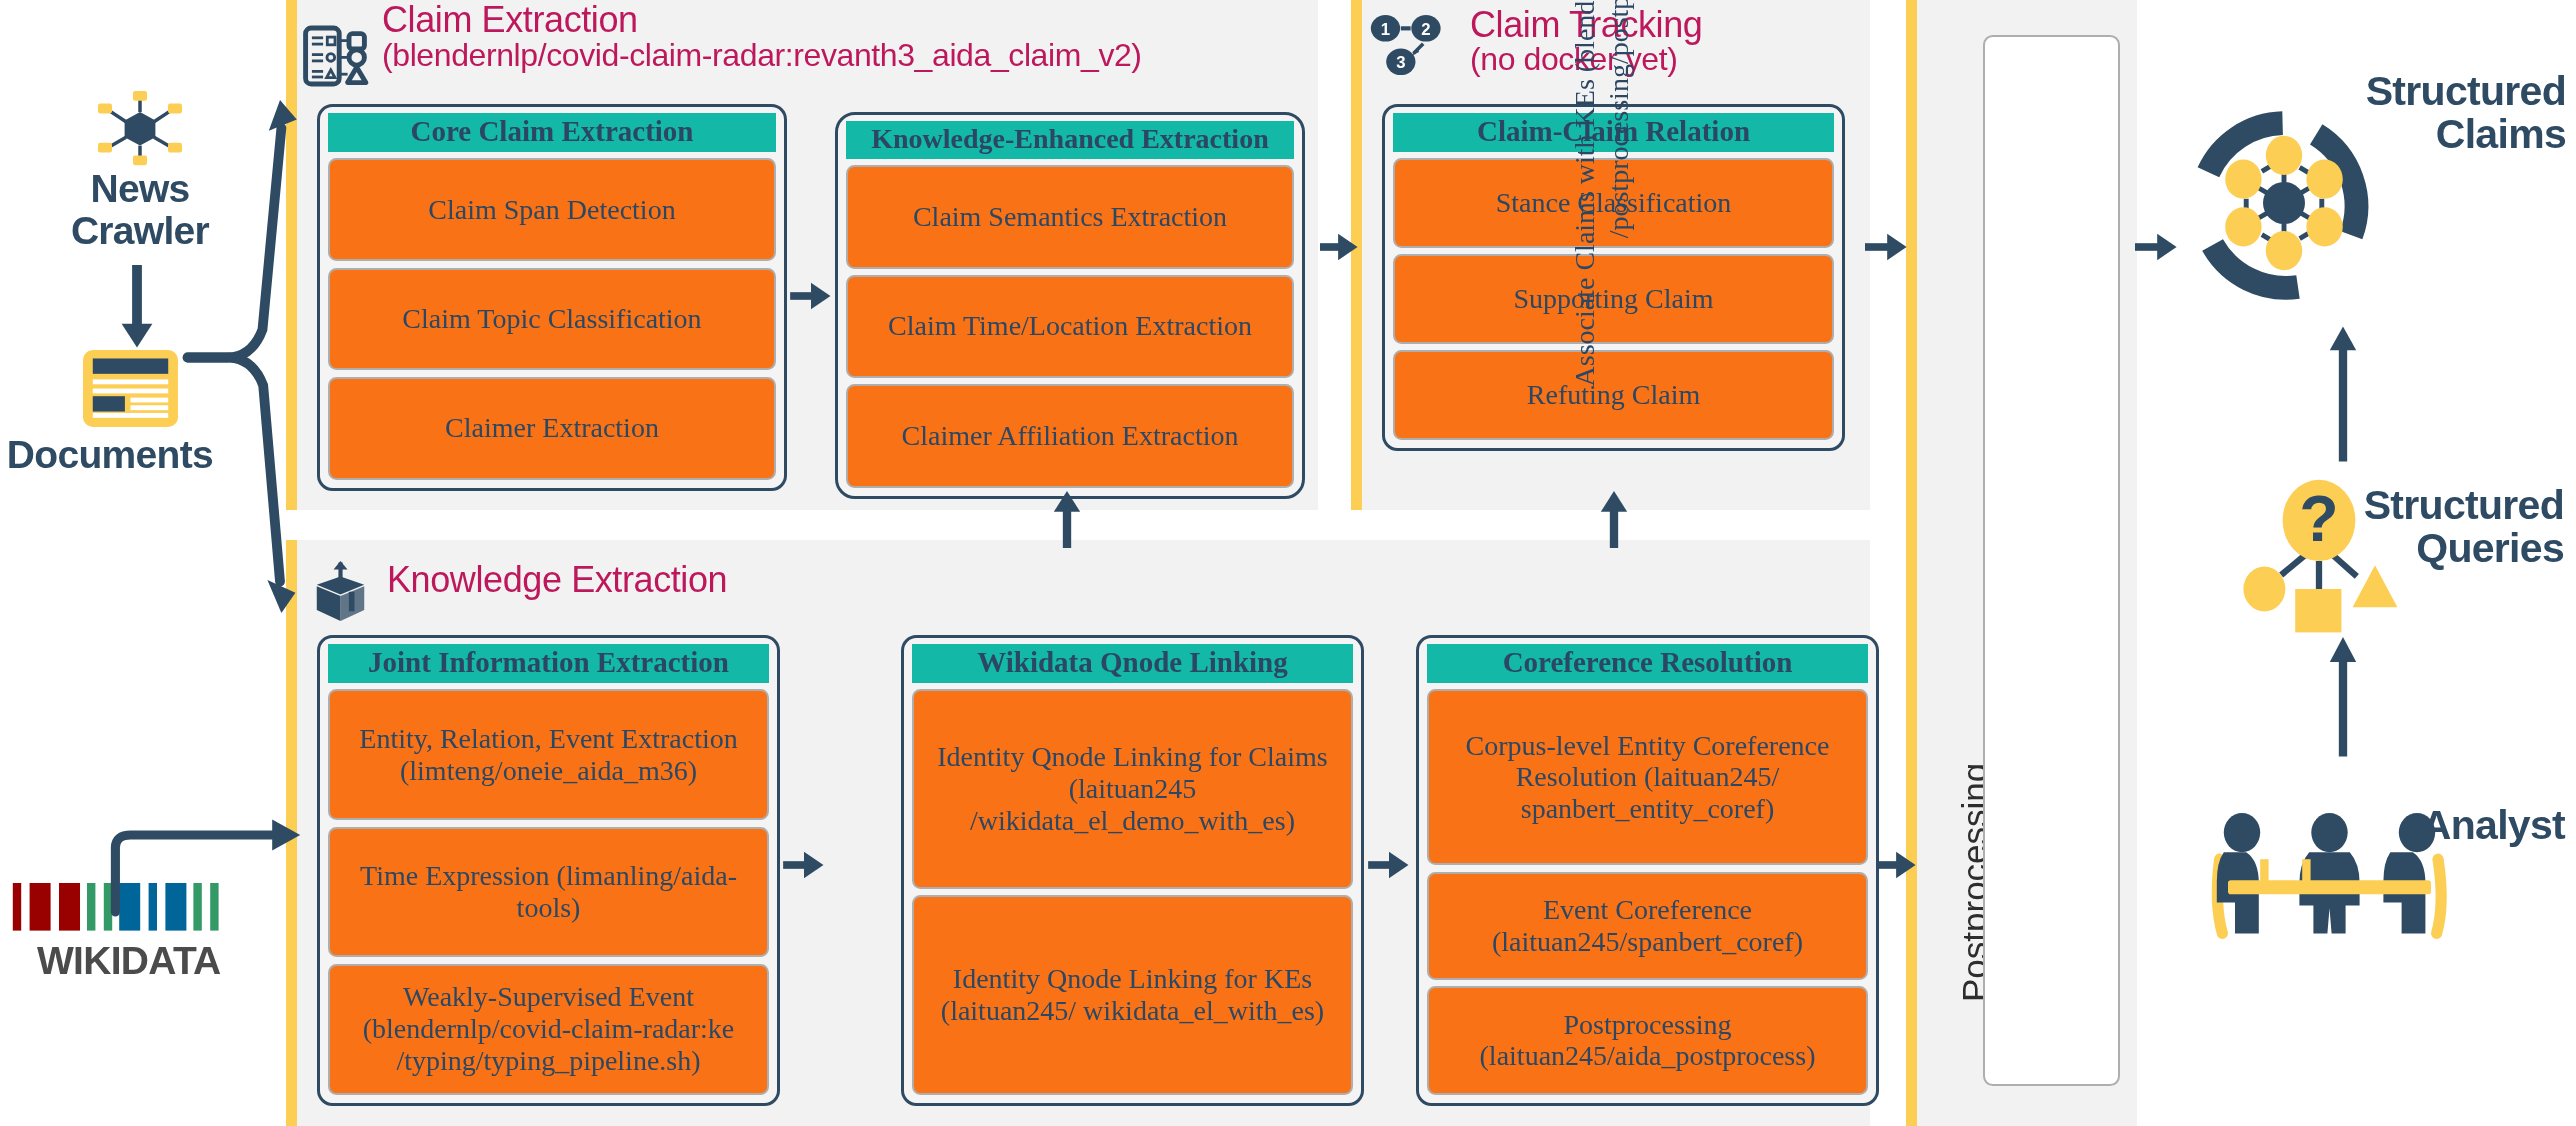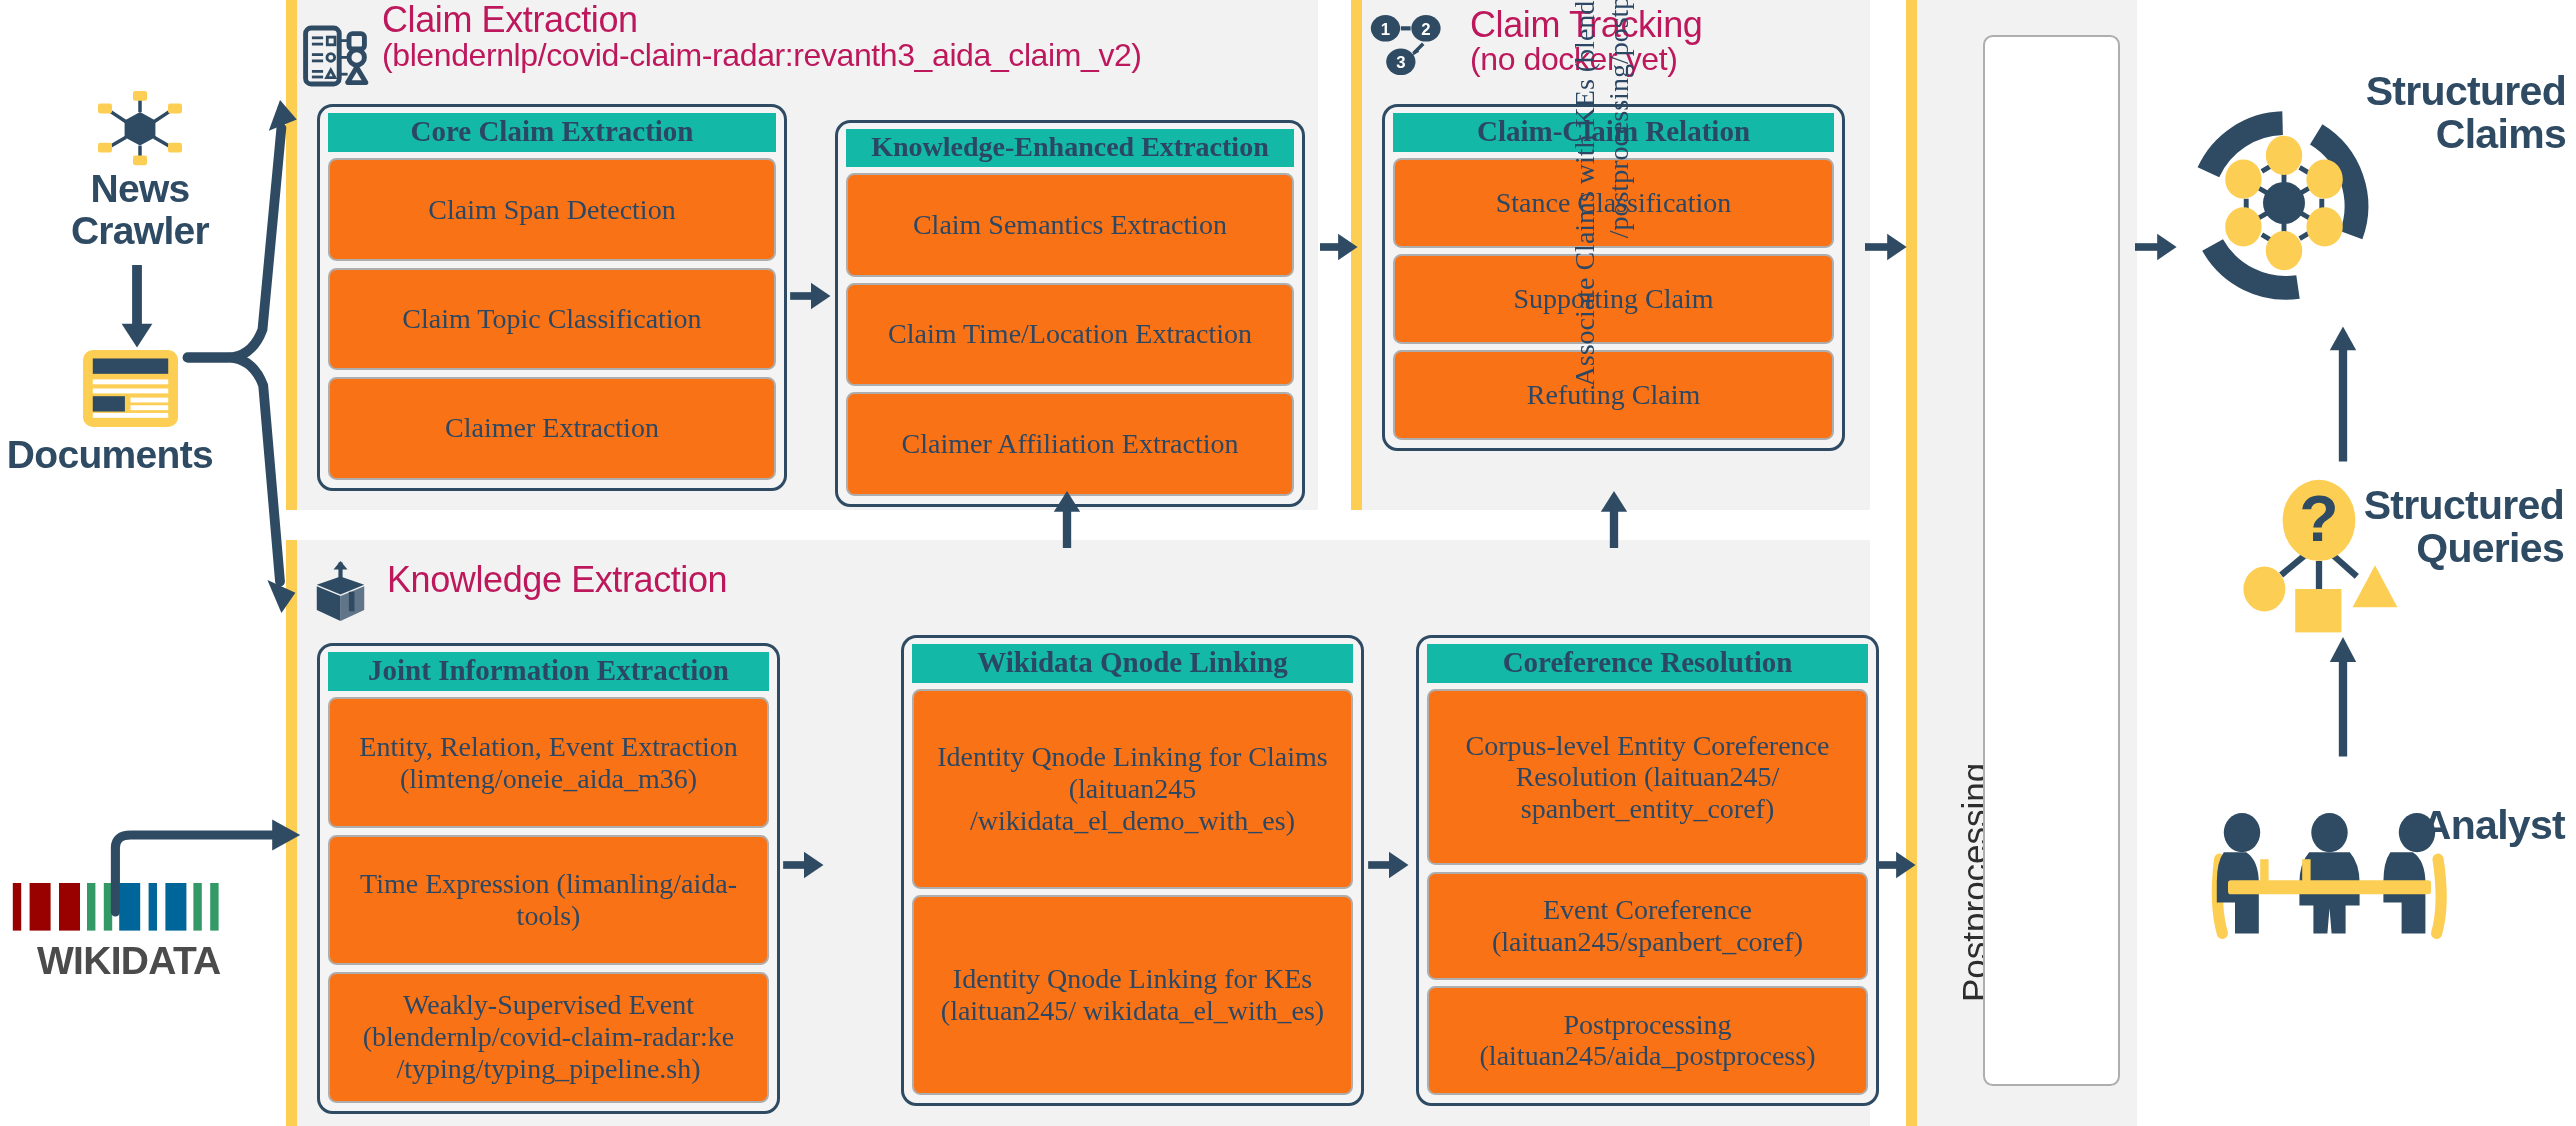--- a/index.html
+++ b/index.html
@@ -228,21 +228,21 @@
       </div>
   </div>
 
   <div class="abs" style="left:790px; top:280px;">
     <svg width="42" height="32" viewBox="0 0 60 46">
       <line x1="0" y1="23" x2="36" y2="23" class="stroke" stroke-width="11"></line>
       <polygon class="arrow" points="30,4 58,23 30,42"></polygon>
     </svg>
   </div>
 
-  <div class="group" style="left:835px; top:120px; width:470px; height:387px;">
+  <div class="group" style="left:835px; top:112px; width:470px; height:387px;border-radius:20px;">
     <div class="group-title" style="font-size:28px;">Knowledge-Enhanced Extraction</div>
     <div class="cell">
         <span>Claim Semantics Extraction</span>
       </div>
     <div class="cell">
         <span>Claim Time/Location Extraction</span>
       </div>
     <div class="cell">
         <span>Claimer Affiliation Extraction</span>
       </div>
@@ -311,21 +311,21 @@
       <polygon points="14,34 48,22 82,34 48,48" fill="#2F4B63"></polygon>
       <polygon points="14,36 14,70 48,86 48,50" fill="#2F4B63"></polygon>
       <polygon points="82,36 82,70 48,86 48,50" fill="#2F4B63" opacity="0.75"></polygon>
       <line x1="48" y1="34" x2="48" y2="2" stroke="#2F4B63" stroke-width="6"></line>
       <polygon class="arrow" points="38,12 58,12 48,0"></polygon>
       <rect x="60" y="44" width="8" height="28" fill="#2F4B63"></rect>
     </svg>
   </div>
   <div class="panel-head" style="left:387px; top:561px;">Knowledge Extraction</div>
 
-  <div class="group" style="left:317px; top:635px; width:463px; height:471px;margin-top:8px;">
+  <div class="group" style="left:317px; top:635px; width:463px; height:471px;">
     <div class="group-title">Joint Information Extraction</div>
     <div class="cell">
         <span>Entity, Relation, Event Extraction (limteng/oneie_aida_m36)</span>
       </div>
     <div class="cell">
         <span>Time Expression (limanling/aida-tools)</span>
       </div>
     <div class="cell">
         <span>Weakly-Supervised Event (blendernlp/covid-claim-radar:ke /typing/typing_pipeline.sh)</span>
       </div>

